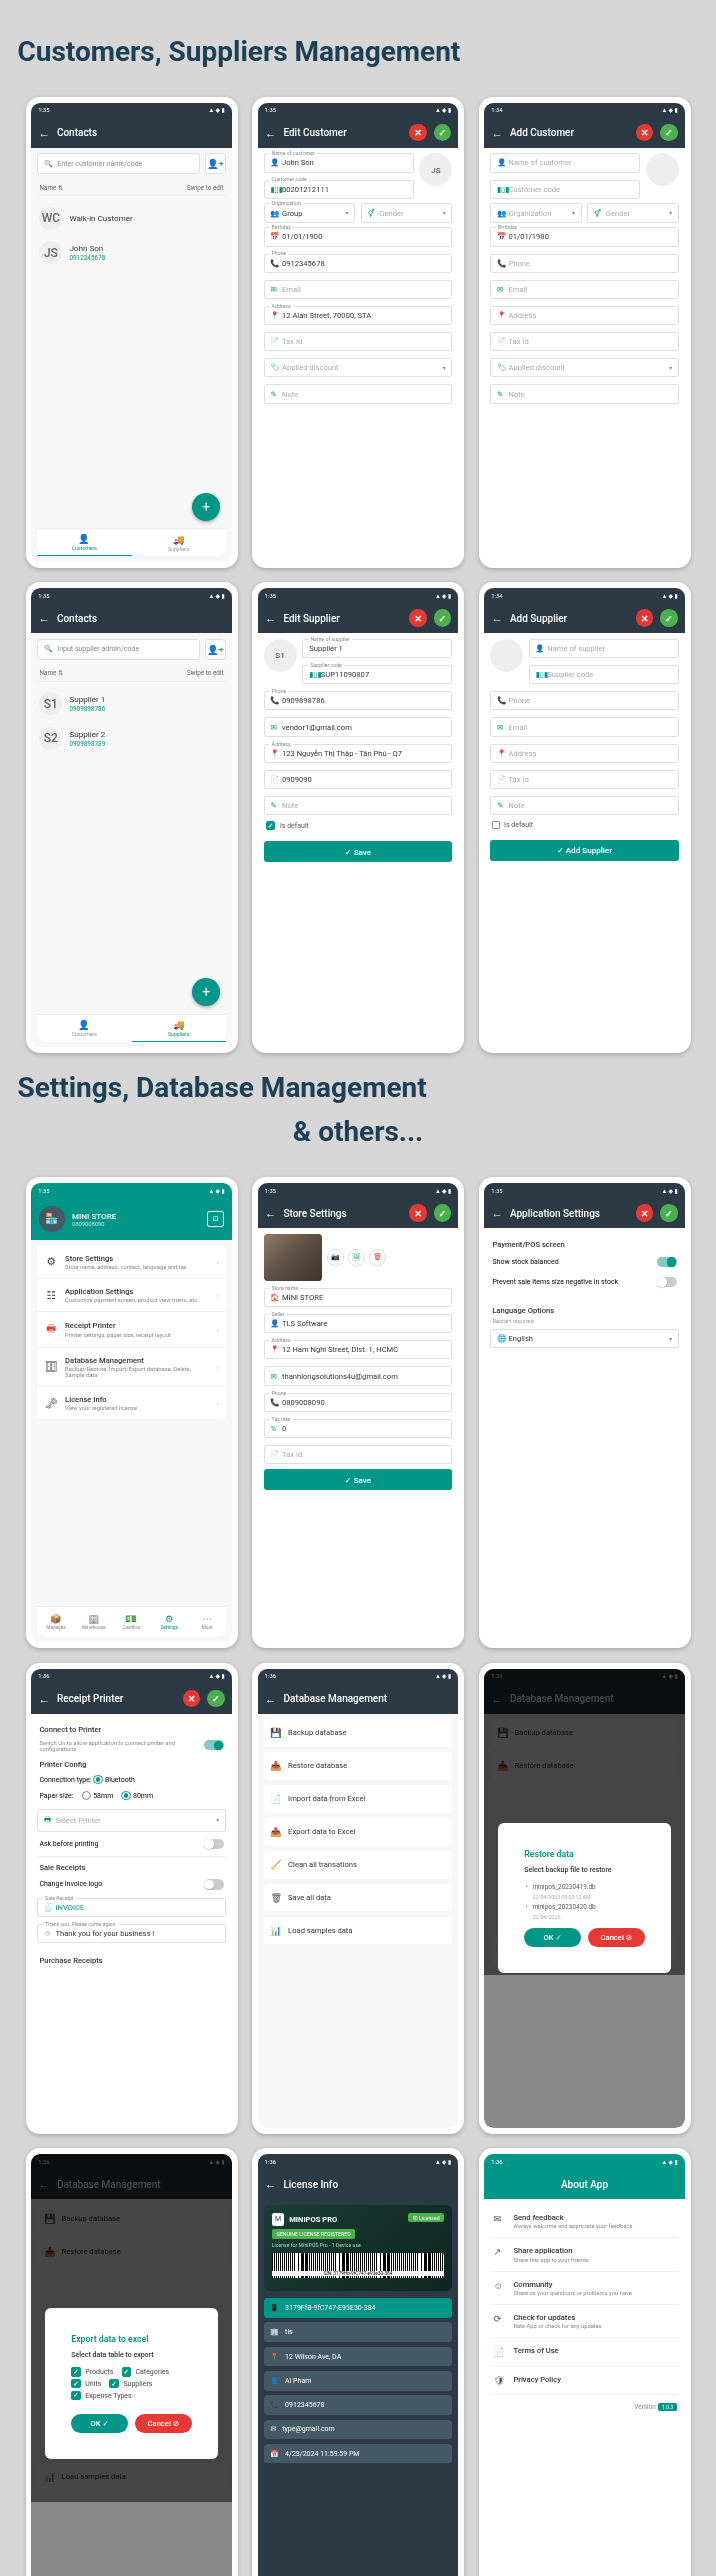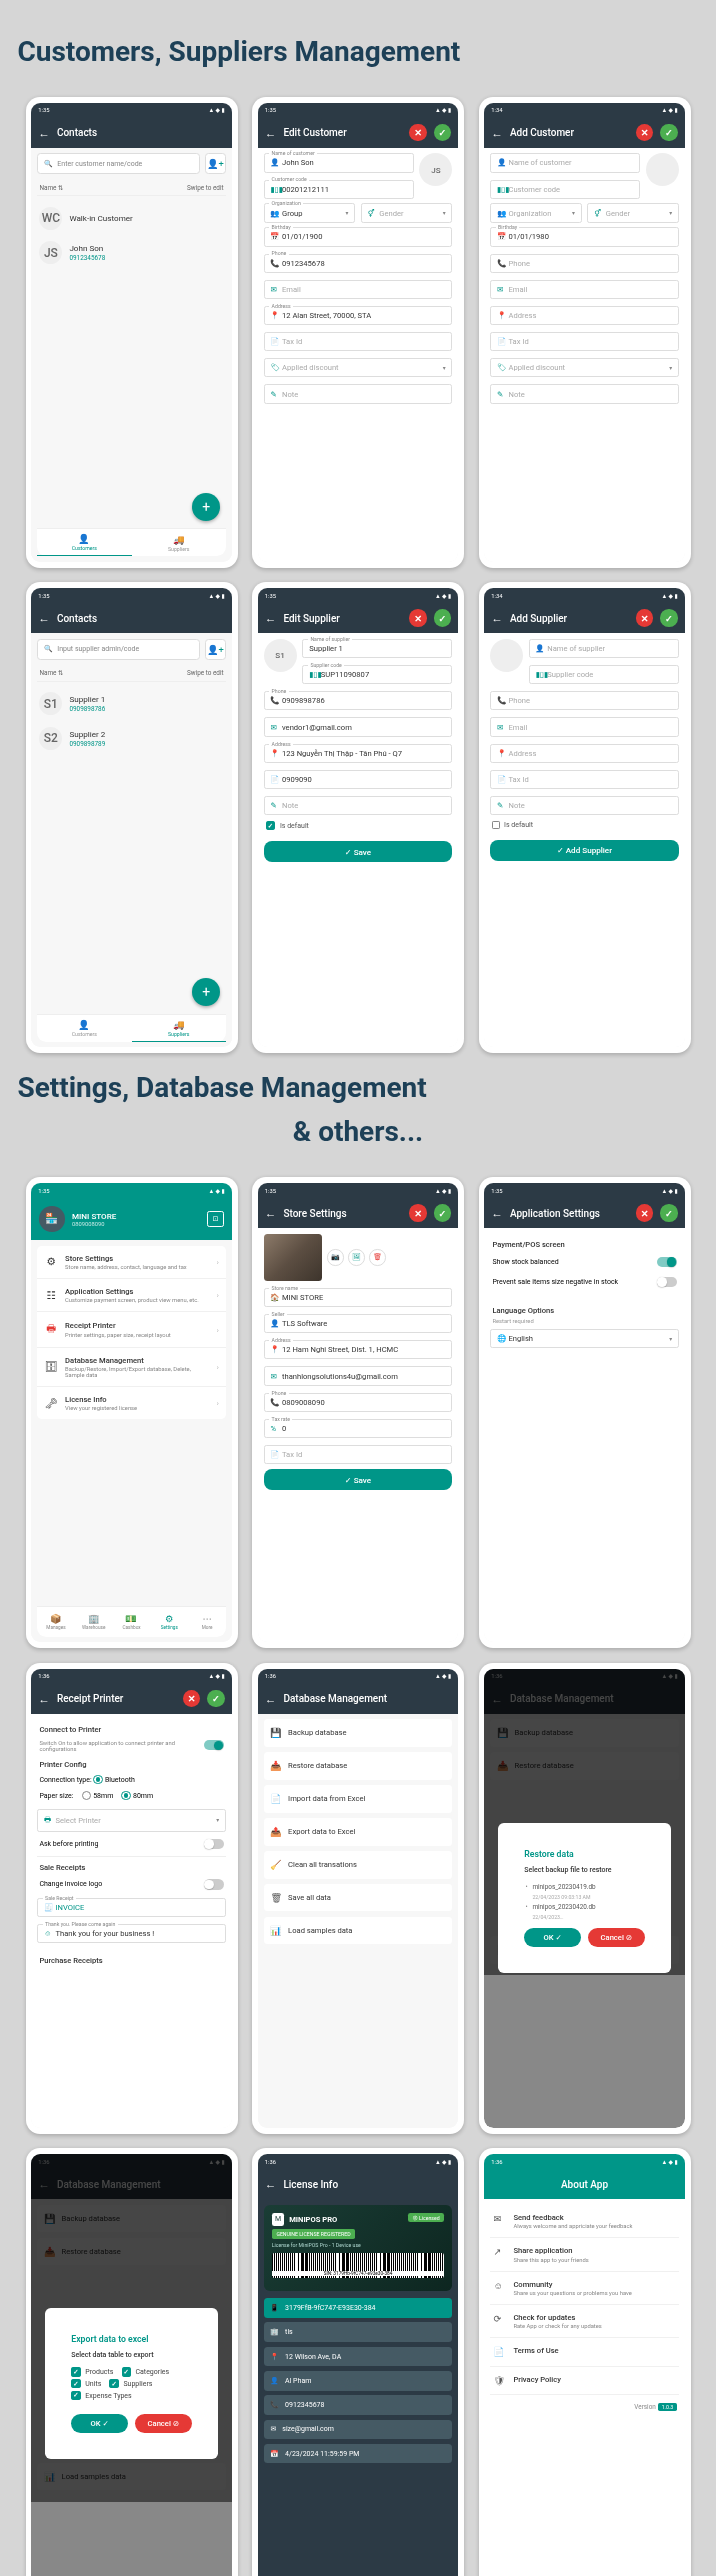--- a/index.html
+++ b/index.html
@@ -58,21 +58,21 @@
 .profile-name { color: #fff; font-size: 8.1px; font-weight: 500; }
 .profile-sub { color: #c0e8e4; font-size: 5.8px; }
 .scan-icon { color: #fff; border: 0.9px solid #fff; border-radius: 2.3px; width: 16.3px; height: 16.3px; display: flex; align-items: center; justify-content: center; font-size: 7px; }
 .bottom-nav5 { position: absolute; bottom: 5.8px; left: 5.8px; right: 5.8px; height: 31px; background: #fff; display: flex; border-top: 0.6px solid #eee; border-radius: 0 0 9.3px 9.3px; }
 .nav-item { flex: 1; display: flex; flex-direction: column; align-items: center; justify-content: center; font-size: 4.7px; color: #888; gap: 0.6px; }
 .nav-item.active { color: #009688; }
 .nav-icon { font-size: 9.3px; }
 .store-img { width: 58px; height: 47px; background: linear-gradient(135deg, #8d7b6a 0%, #5c4e42 50%, #3d342c 100%); border-radius: 3.5px; }
 .img-actions { display: flex; gap: 4.7px; align-items: center; }
 .img-btn { width: 16.3px; height: 16.3px; border-radius: 50%; border: 0.6px solid #ddd; display: flex; align-items: center; justify-content: center; font-size: 7px; }
-.save-btn { background: #009688; color: #fff; border-radius: 8px; padding: 5.8px; text-align: center; font-size: 8.1px; font-weight: 500; margin-top: 4.7px; }
+.save-btn { background: #009688; color: #fff; border-radius: 3px; padding: 5.8px; text-align: center; font-size: 8.1px; font-weight: 500; margin-top: 4.7px; }
 .section-hdr { font-size: 7.6px; color: #333; font-weight: 500; padding: 5.8px 2.3px 3.5px; }
 .toggle { width: 20px; height: 10.5px; border-radius: 5.8px; background: #ccc; position: relative; }
 .toggle.on { background: #80cbc4; }
 .toggle::after { content: ''; position: absolute; width: 9.3px; height: 9.3px; border-radius: 50%; background: #fff; top: 0.6px; left: 0.6px; box-shadow: 0 0.6px 1.2px rgba(0,0,0,0.3); }
 .toggle.on::after { left: auto; right: 0.6px; background: #009688; }
 .radio { width: 9.3px; height: 9.3px; border-radius: 50%; border: 1.2px solid #888; display: inline-block; margin-right: 2.3px; position: relative; vertical-align: middle; }
 .radio.sel { border-color: #009688; }
 .radio.sel::after { content: ''; position: absolute; width: 4.7px; height: 4.7px; background: #009688; border-radius: 50%; top: 1.2px; left: 1.2px; }
 .checkbox { width: 9.3px; height: 9.3px; border: 1.2px solid #009688; border-radius: 1.7px; display: inline-flex; align-items: center; justify-content: center; color: #fff; font-size: 6.4px; font-weight: bold; margin-right: 4.7px; vertical-align: middle; }
 .checkbox.checked { background: #009688; }
@@ -999,21 +999,21 @@
           <div class="info-chip">
               <span>👤</span>
               <span>Al Pham</span>
             </div>
           <div class="info-chip">
               <span>📞</span>
               <span>0912345678</span>
             </div>
           <div class="info-chip">
               <span>✉</span>
-              <span>size@gmail.com</span>
+              <span>type@gmail.com</span>
             </div>
           <div class="info-chip">
               <span>📅</span>
               <span>4/23/2024 11:59:59 PM</span>
             </div>
         </div>
       </div>
     </div>
   </div>
 

